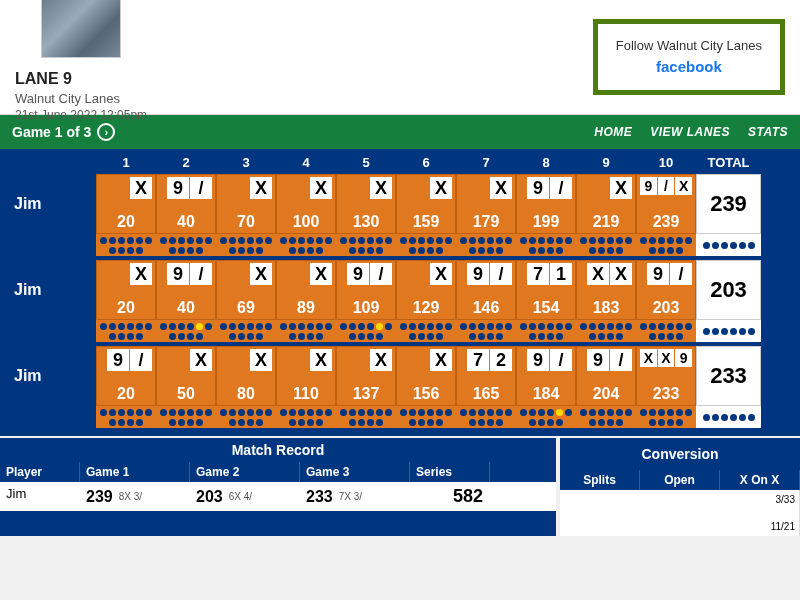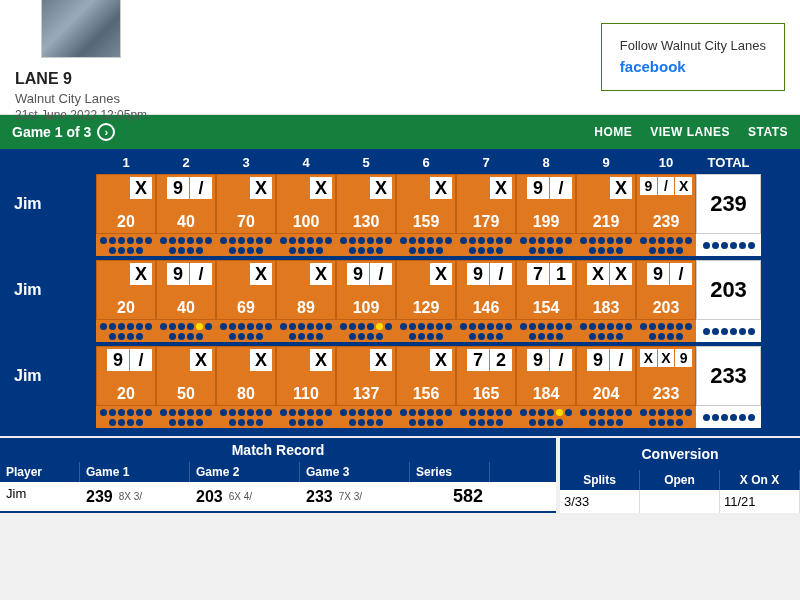--- a/index.html
+++ b/index.html
@@ -33,22 +33,23 @@
       width: 100%;
       height: 100%;
       background: linear-gradient(135deg, #667788 0%, #99aabb 40%, #556677 70%, #778899 100%);
     }
     .venue-info { display: flex; flex-direction: column; }
     .venue-lane { font-weight: bold; font-size: 16px; color: #222; }
     .venue-name { font-size: 13px; color: #555; margin-top: 3px; }
     .venue-date { font-size: 12px; color: #555; margin-top: 2px; }
 
     .facebook-box {
-      border: 1px solid #4d7c0f;
+      border: 5px solid #4d7c0f;
       padding: 12px 18px;
+      text-align: center;
       font-size: 13px;
       color: #333;
       line-height: 1.5;
     }
     .facebook-box .fb-link {
       color: #1877F2;
       font-weight: bold;
       font-size: 15px;
     }
 
@@ -80,21 +81,21 @@
       justify-content: center;
       font-size: 11px;
     }
     .nav-links {
       display: flex;
       gap: 18px;
       font-size: 12px;
       font-weight: bold;
       letter-spacing: 0.5px;
     }
-    .nav-link { cursor: pointer; color: #fff; text-decoration: none; }
+    .nav-link { cursor: pointer; color: #fff; text-decoration: none; font-style: italic; }
 
     
     .scorecard {
       background: #003580;
       padding: 4px 6px 4px 6px;
     }
 
     .score-header-row {
       display: grid;
       grid-template-columns: 90px repeat(10, 60px) 65px;
@@ -277,25 +278,25 @@
       text-align: center;
     }
 
     .conversion-header div {
       padding: 3px 4px;
       border-right: 1px solid rgba(255,255,255,0.2);
     }
 
     .conversion-row {
       display: grid;
-      grid-template-columns: 1fr 1fr 1fr;
+      grid-template-columns: 1fr;
       background: #fff;
       color: #000;
-      font-size: 13px;
-      text-align: left;
+      font-size: 10px;
+      text-align: right;
     }
 
     .conversion-row div {
       padding: 4px;
       border-right: 1px solid #ddd;
     }
   </style>
 </head>
 <body>
 

